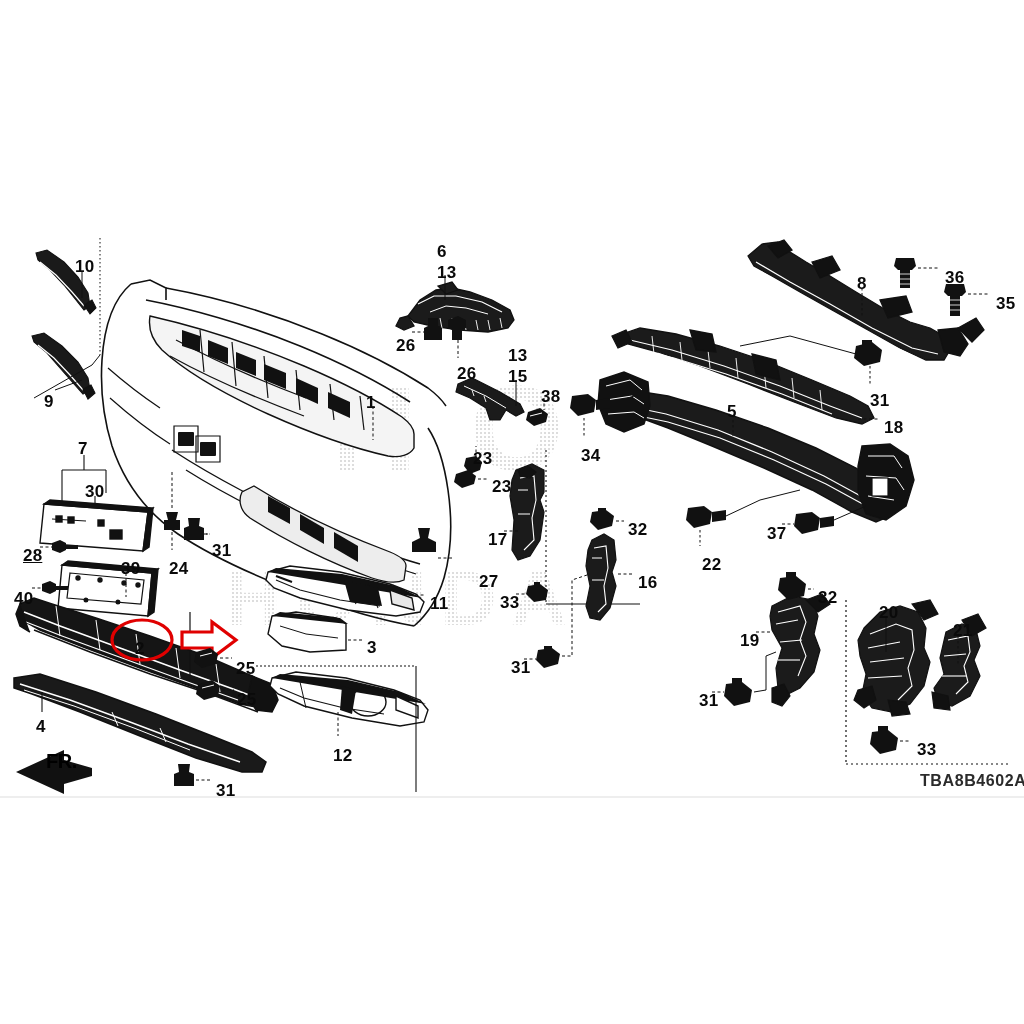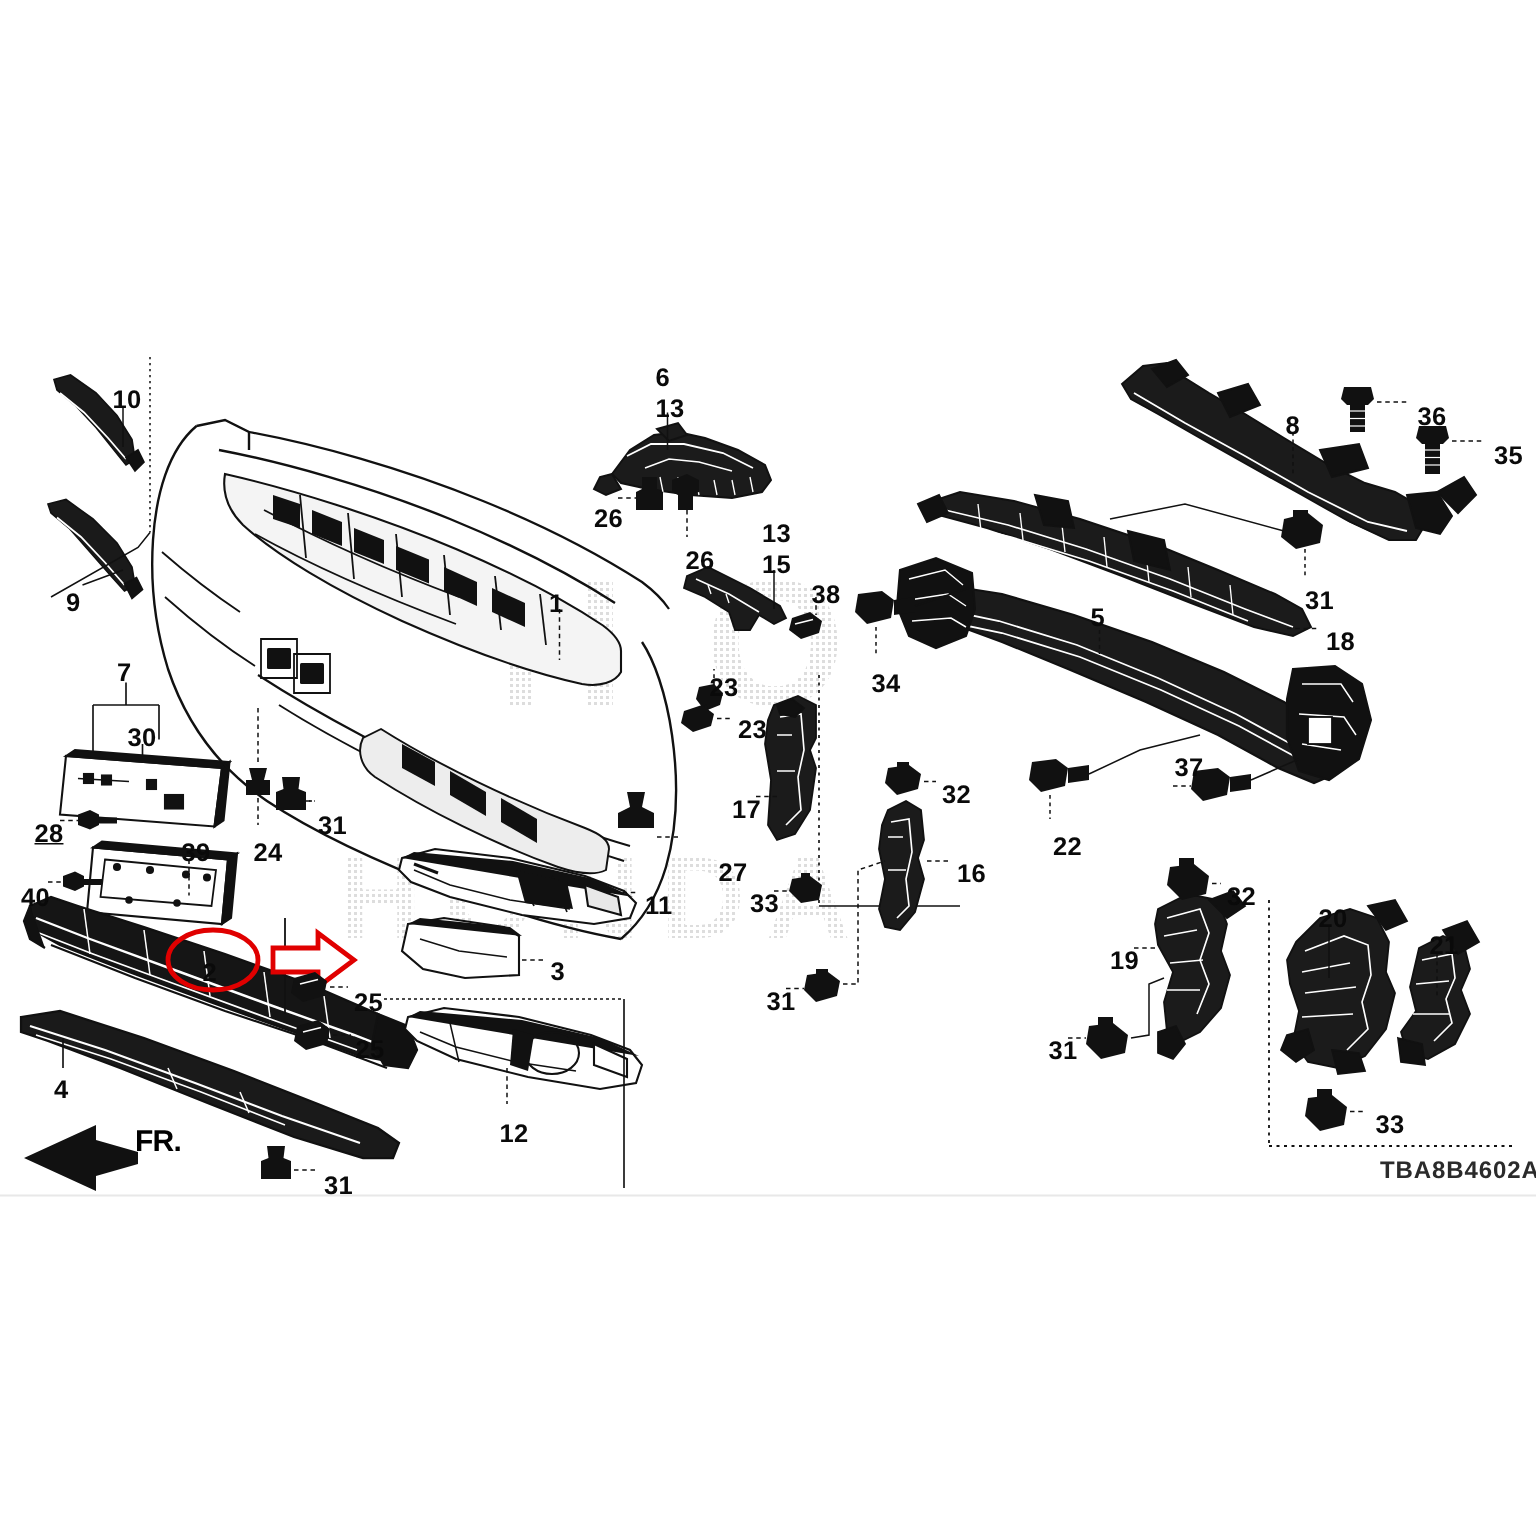--- a/index.html
+++ b/index.html
@@ -708,26 +708,26 @@
       <div class="lbl" style="left: 628px; top: 521px;">32</div>
       <div class="lbl" style="left: 638px; top: 574px;">16</div>
       <div class="lbl" style="left: 511px; top: 659px;">31</div>
       <div class="lbl" style="left: 857px; top: 275px;">8</div>
       <div class="lbl" style="left: 945px; top: 269px;">36</div>
       <div class="lbl" style="left: 996px; top: 295px;">35</div>
       <div class="lbl" style="left: 870px; top: 392px;">31</div>
       <div class="lbl" style="left: 884px; top: 419px;">18</div>
       <div class="lbl" style="left: 727px; top: 403px;">5</div>
       <div class="lbl" style="left: 702px; top: 556px;">22</div>
-      <div class="lbl" style="left: 767px; top: 503px; margin-left: 16px;">37</div>
+      <div class="lbl" style="left: 767px; top: 525px;">37</div>
       <div class="lbl" style="left: 818px; top: 589px;">32</div>
       <div class="lbl" style="left: 740px; top: 632px;">19</div>
       <div class="lbl" style="left: 699px; top: 692px;">31</div>
       <div class="lbl" style="left: 879px; top: 604px;">20</div>
       <div class="lbl" style="left: 953px; top: 622px; text-align: center;">21</div>
       <div class="lbl" style="left: 917px; top: 741px;">33</div>
     </div>
 
-  <div class="frlabel" style="left:46px; top:750px;margin-left:44px;">FR.</div>
+  <div class="frlabel" style="left:46px; top:750px;">FR.</div>
 
   <div class="code" style="left:920px; top:772px;">TBA8B4602A</div>
 
 </div>
 
 </body></html>

